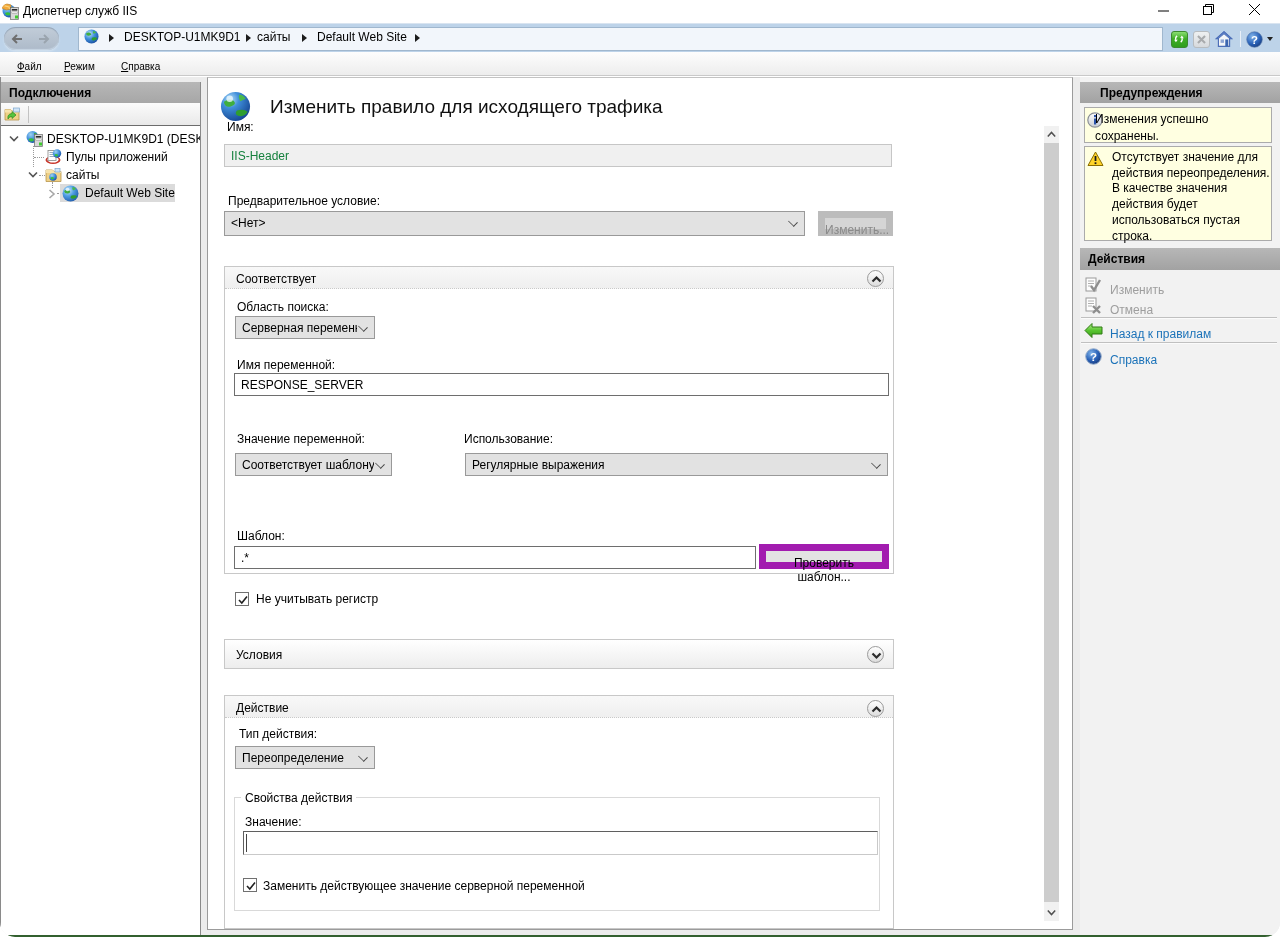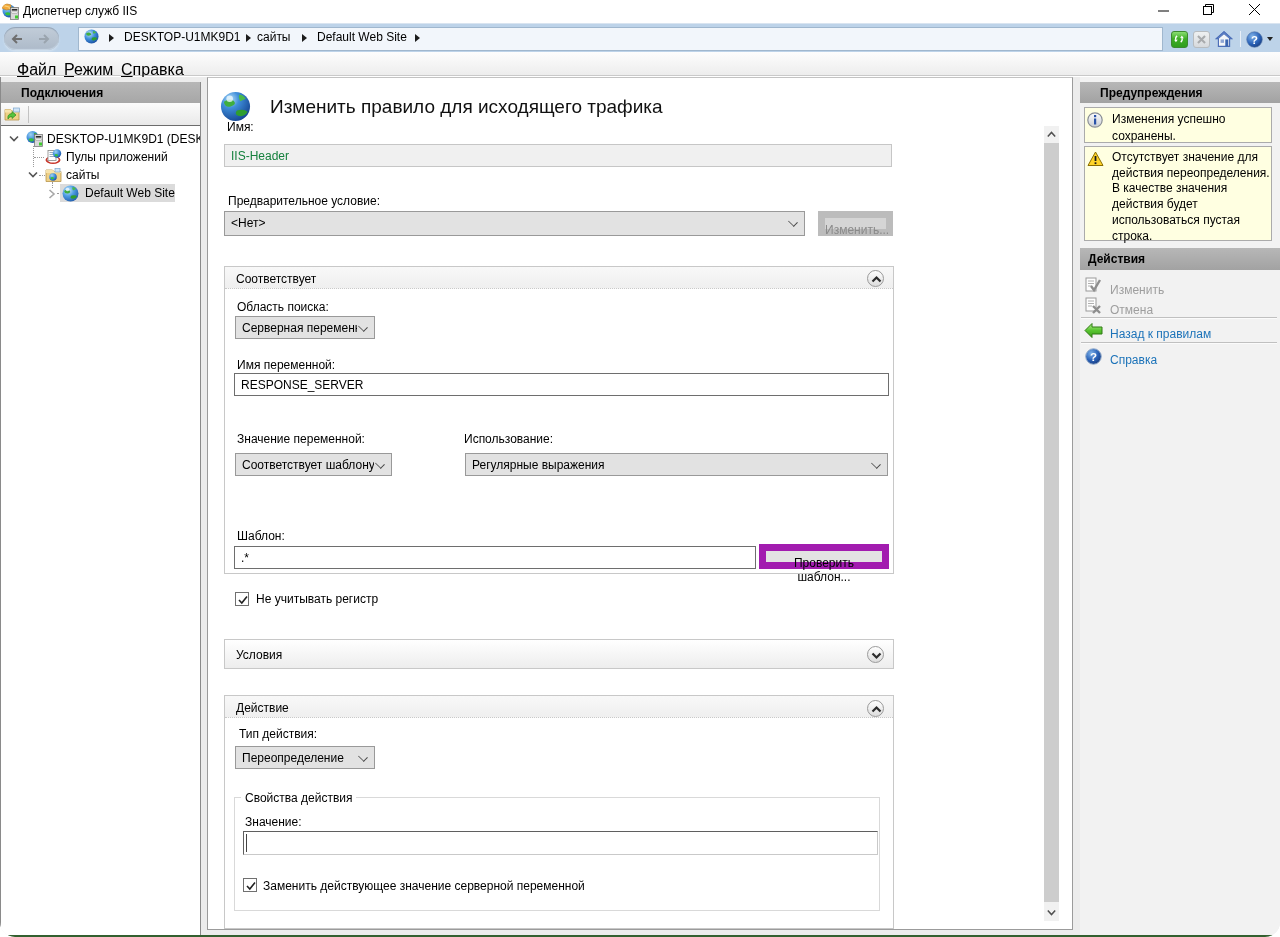--- a/index.html
+++ b/index.html
@@ -14,31 +14,31 @@
 
   
   #addrbar { left:0; top:23px; width:1280px; height:29px; background:#bdd3e9; border-top:1px solid #d9e4f0; }
   #navblob { left:4px; top:3px; width:55px; height:23px; background:linear-gradient(#c2cdd9,#adbac9); border-radius:12px/11px; box-shadow:inset 0 1px 1px #8fa0b4, inset 0 -1px 1px #c8d6e4, 0 2px 2px #cfdfee; }
   #addrfield { left:78px; top:3px; width:1085px; height:24px; background:#f2f6fb; border:1px solid #a0b7ce; }
   .crumb { top:6px; font-size:12px; color:#000; }
   .carrow { top:10px; width:0; height:0; border-left:5px solid #1c1c1c; border-top:4px solid transparent; border-bottom:4px solid transparent; }
 
   
   #menubar { left:0; top:52px; width:1280px; height:24px; background:linear-gradient(#fdfdfd,#ededed); border-bottom:1px solid #c9c9c9; }
-  .mitem { top:9px; font-size:16px; }
+  .mitem { top:9px; font-size:10px; }
   .mitem span { text-decoration:underline; }
 
   
   #strip { left:0; top:77px; width:1280px; height:860px; background:#ececec; border-left:1px solid #8a8a8a; }
   #greenline { left:0; top:935px; width:1280px; height:2px; background:#33602f; }
 
   
   #lpanel { left:1px; top:82px; width:200px; height:853px; background:#fff; border-right:1px solid #8a8a8a; }
   .hdrbar { background:linear-gradient(#b7b7b7,#a2a2a2); font-weight:bold; font-size:12px; }
-  #lhdr { left:0px; top:0px; width:199px; height:27px; padding:4px 0 0 20px; }
+  #lhdr { left:0px; top:0px; width:199px; height:27px; padding:4px 0 0 8px; }
   #ltools { left:0; top:21px; width:199px; height:23px; background:linear-gradient(#fbfbfb,#e9e9e9); border-bottom:1px solid #6c6c6c; }
   #ltree { left:0; top:45px; width:199px; height:808px; background:#fff; overflow:hidden; }
   .trow { position:absolute; height:18px; white-space:nowrap; font-size:12px; }
 
   
   #cpanel { left:207px; top:77px; width:866px; height:853px; background:#fff; border:1px solid #9b9b9b; border-top:1px solid #c3c3c3; }
   
   #ctitle { left:62px; top:18px; font-size:19px; color:#111; }
   .lbl { position:absolute; font-size:12px; white-space:nowrap; }
   .tbox { position:absolute; background:#fff; border:1px solid #6e6e6e; }
@@ -379,21 +379,21 @@
         <defs>
             <linearGradient id="inf" x1="0" y1="0" x2="0" y2="1">
               <stop offset="0" stop-color="#fdfdfd"></stop>
               <stop offset="1" stop-color="#c9cdd4"></stop>
             </linearGradient>
           </defs>
         <circle cx="8" cy="8" r="7.2" fill="url(#inf)" stroke="#8a8f96" stroke-width="1.2"></circle>
         <rect x="7" y="6.5" width="2.2" height="6" fill="#2a52a8"></rect>
           <rect x="7" y="3" width="2.2" height="2.2" fill="#2a52a8"></rect>
       </svg>
-      <div class="abs" style="left:27px;top:3px;line-height:16.5px">Изменения успешно<br>сохранены.</div>
+      <div class="abs" style="left:10px;top:3px;line-height:16.5px">Изменения успешно<br>сохранены.</div>
     </div>
     <div class="ybox" style="top:69px;height:95px">
       <svg style="position:absolute;left:2px;top:4px" width="17" height="16" viewBox="0 0 17 16">
         <path d="M8.5 1 L16 14.5 L1 14.5 z" fill="#ffd42a" stroke="#8a6d00" stroke-width="1"></path>
         <rect x="7.6" y="5" width="1.8" height="5" fill="#1a1a1a"></rect>
           <rect x="7.6" y="11.3" width="1.8" height="1.8" fill="#1a1a1a"></rect>
       </svg>
       <div class="abs" style="left:27px;top:3px;line-height:15.7px">Отсутствует значение для<br>действия переопределения.<br>В качестве значения<br>действия будет<br>использоваться пустая<br>строка.</div>
     </div>
     <div class="abs hdrbar" style="left:0;top:171px;width:200px;height:22px;padding:4px 0 0 8px">Действия</div>

